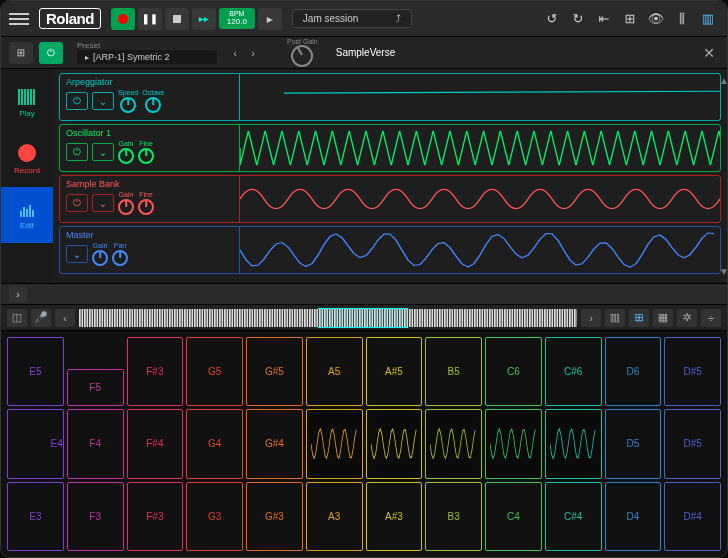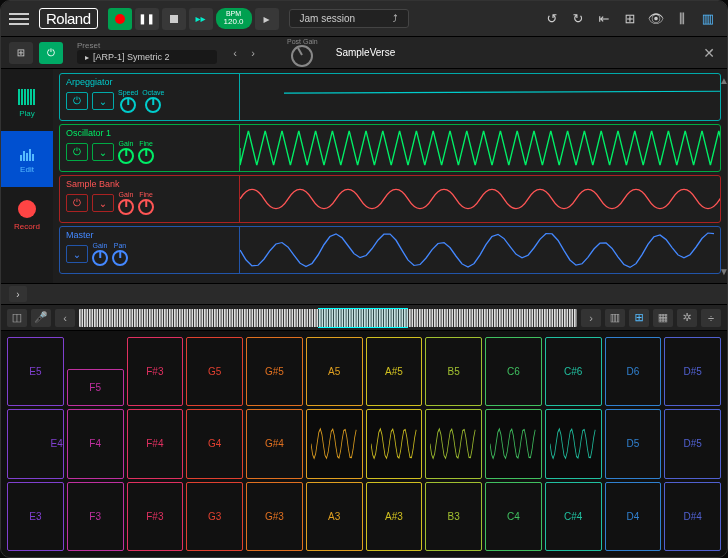--- a/index.html
+++ b/index.html
@@ -4,29 +4,29 @@
 <style>
 * { margin: 0; padding: 0; box-sizing: border-box; }
 body { background: #0a0a0a; font-family: -apple-system, Arial, sans-serif; font-size: 10px; color: #ccc; overflow: hidden; width: 728px; height: 558px; }
 
 .app { width: 728px; height: 558px; background: #1a1a1a; display: flex; flex-direction: column; border-radius: 10px; overflow: hidden; border: 1px solid #333; }
 
 
 .topbar { height: 36px; background: #2a2a2a; display: flex; align-items: center; padding: 0 8px; gap: 4px; border-bottom: 1px solid #000; }
 .menu-icon { width: 20px; height: 20px; display: flex; flex-direction: column; justify-content: center; gap: 3px; cursor: pointer; }
 .menu-icon div { height: 2px; background: #ccc; }
-.logo { font-weight: normal; font-size: 15px; color: #fff; letter-spacing: -0.5px; margin: 16px 6px; border: 1.5px solid #fff; padding: 1px 6px; border-radius: 3px; }
+.logo { font-weight: bold; font-size: 15px; color: #fff; letter-spacing: -0.5px; margin: 16px 6px; border: 1.5px solid #fff; padding: 1px 6px; border-radius: 3px; }
 .transport { display: flex; gap: 3px; align-items: center; }
 .tbtn { width: 24px; height: 22px; background: #383838; border-radius: 3px; display: flex; align-items: center; justify-content: center; cursor: pointer; font-size: 10px; }
 .tbtn.rec { background: #00a050; }
 .tbtn.rec .dot { width: 10px; height: 10px; background: #f00; border-radius: 50%; }
 .tbtn.pause { color: #fff; }
 .tbtn.stop div { width: 8px; height: 8px; background: #ccc; }
 .tbtn.play { color: #0ec; }
-.bpm-box { background: #00a050; color: #fff; padding: 2px 6px; border-radius: 9px; font-size: 8px; line-height: 1.1; text-align: center; width: 36px; }
+.bpm-box { background: #00a050; color: #fff; padding: 2px 6px; border-radius: 3px; font-size: 8px; line-height: 1.1; text-align: center; width: 36px; }
 .bpm-box .lbl { font-size: 7px; }
 .tbtn.arrow { background: #383838; font-size: 12px; color: #ccc; }
 .song-name { background: #222; border: 1px solid #444; border-radius: 3px; padding: 3px 10px; font-size: 10px; min-width: 120px; margin-left: 6px; display: flex; align-items: center; gap: 6px; }
 .spacer { flex: 1; }
 .ticon { width: 22px; height: 22px; display: flex; align-items: center; justify-content: center; cursor: pointer; font-size: 13px; color: #ccc; }
 
 
 .header-row { height: 32px; background: #242424; display: flex; align-items: center; padding: 0 8px; gap: 6px; border-bottom: 1px solid #000; }
 .sq-btn { width: 24px; height: 22px; background: #333; border-radius: 3px; display: flex; align-items: center; justify-content: center; cursor: pointer; }
 .sq-btn.power { background: #0a6; }
@@ -156,34 +156,34 @@
     <div class="patch-name">SampleVerse</div>
     <div class="close-x">✕</div>
   </div>
 
   <div class="main">
     <div class="left-nav">
       <div class="nav-item play">
         <div class="nav-icon keys"></div>
         <span>Play</span>
       </div>
+      <div class="nav-item record">
+        <div class="nav-icon rec-c"></div>
+        <span>Record</span>
+      </div>
       <div class="nav-item edit">
         <div class="nav-icon eq">
             <div style="height:6px"></div>
             <div style="height:10px"></div>
             <div style="height:8px"></div>
             <div style="height:12px"></div>
             <div style="height:7px"></div>
           </div>
         <span>Edit</span>
       </div>
-      <div class="nav-item record">
-        <div class="nav-icon rec-c"></div>
-        <span>Record</span>
-      </div>
     </div>
 
     <div class="tracks" id="tracks-container">
       <div class="track t-cyan">
     <div class="track-head">
       <div class="track-title">Arpeggiator</div>
       <div class="track-ctrls">
         <div class="tc-btn">⏻</div>
         <div class="tc-btn">⌄</div>
         <div class="knob-sm">

